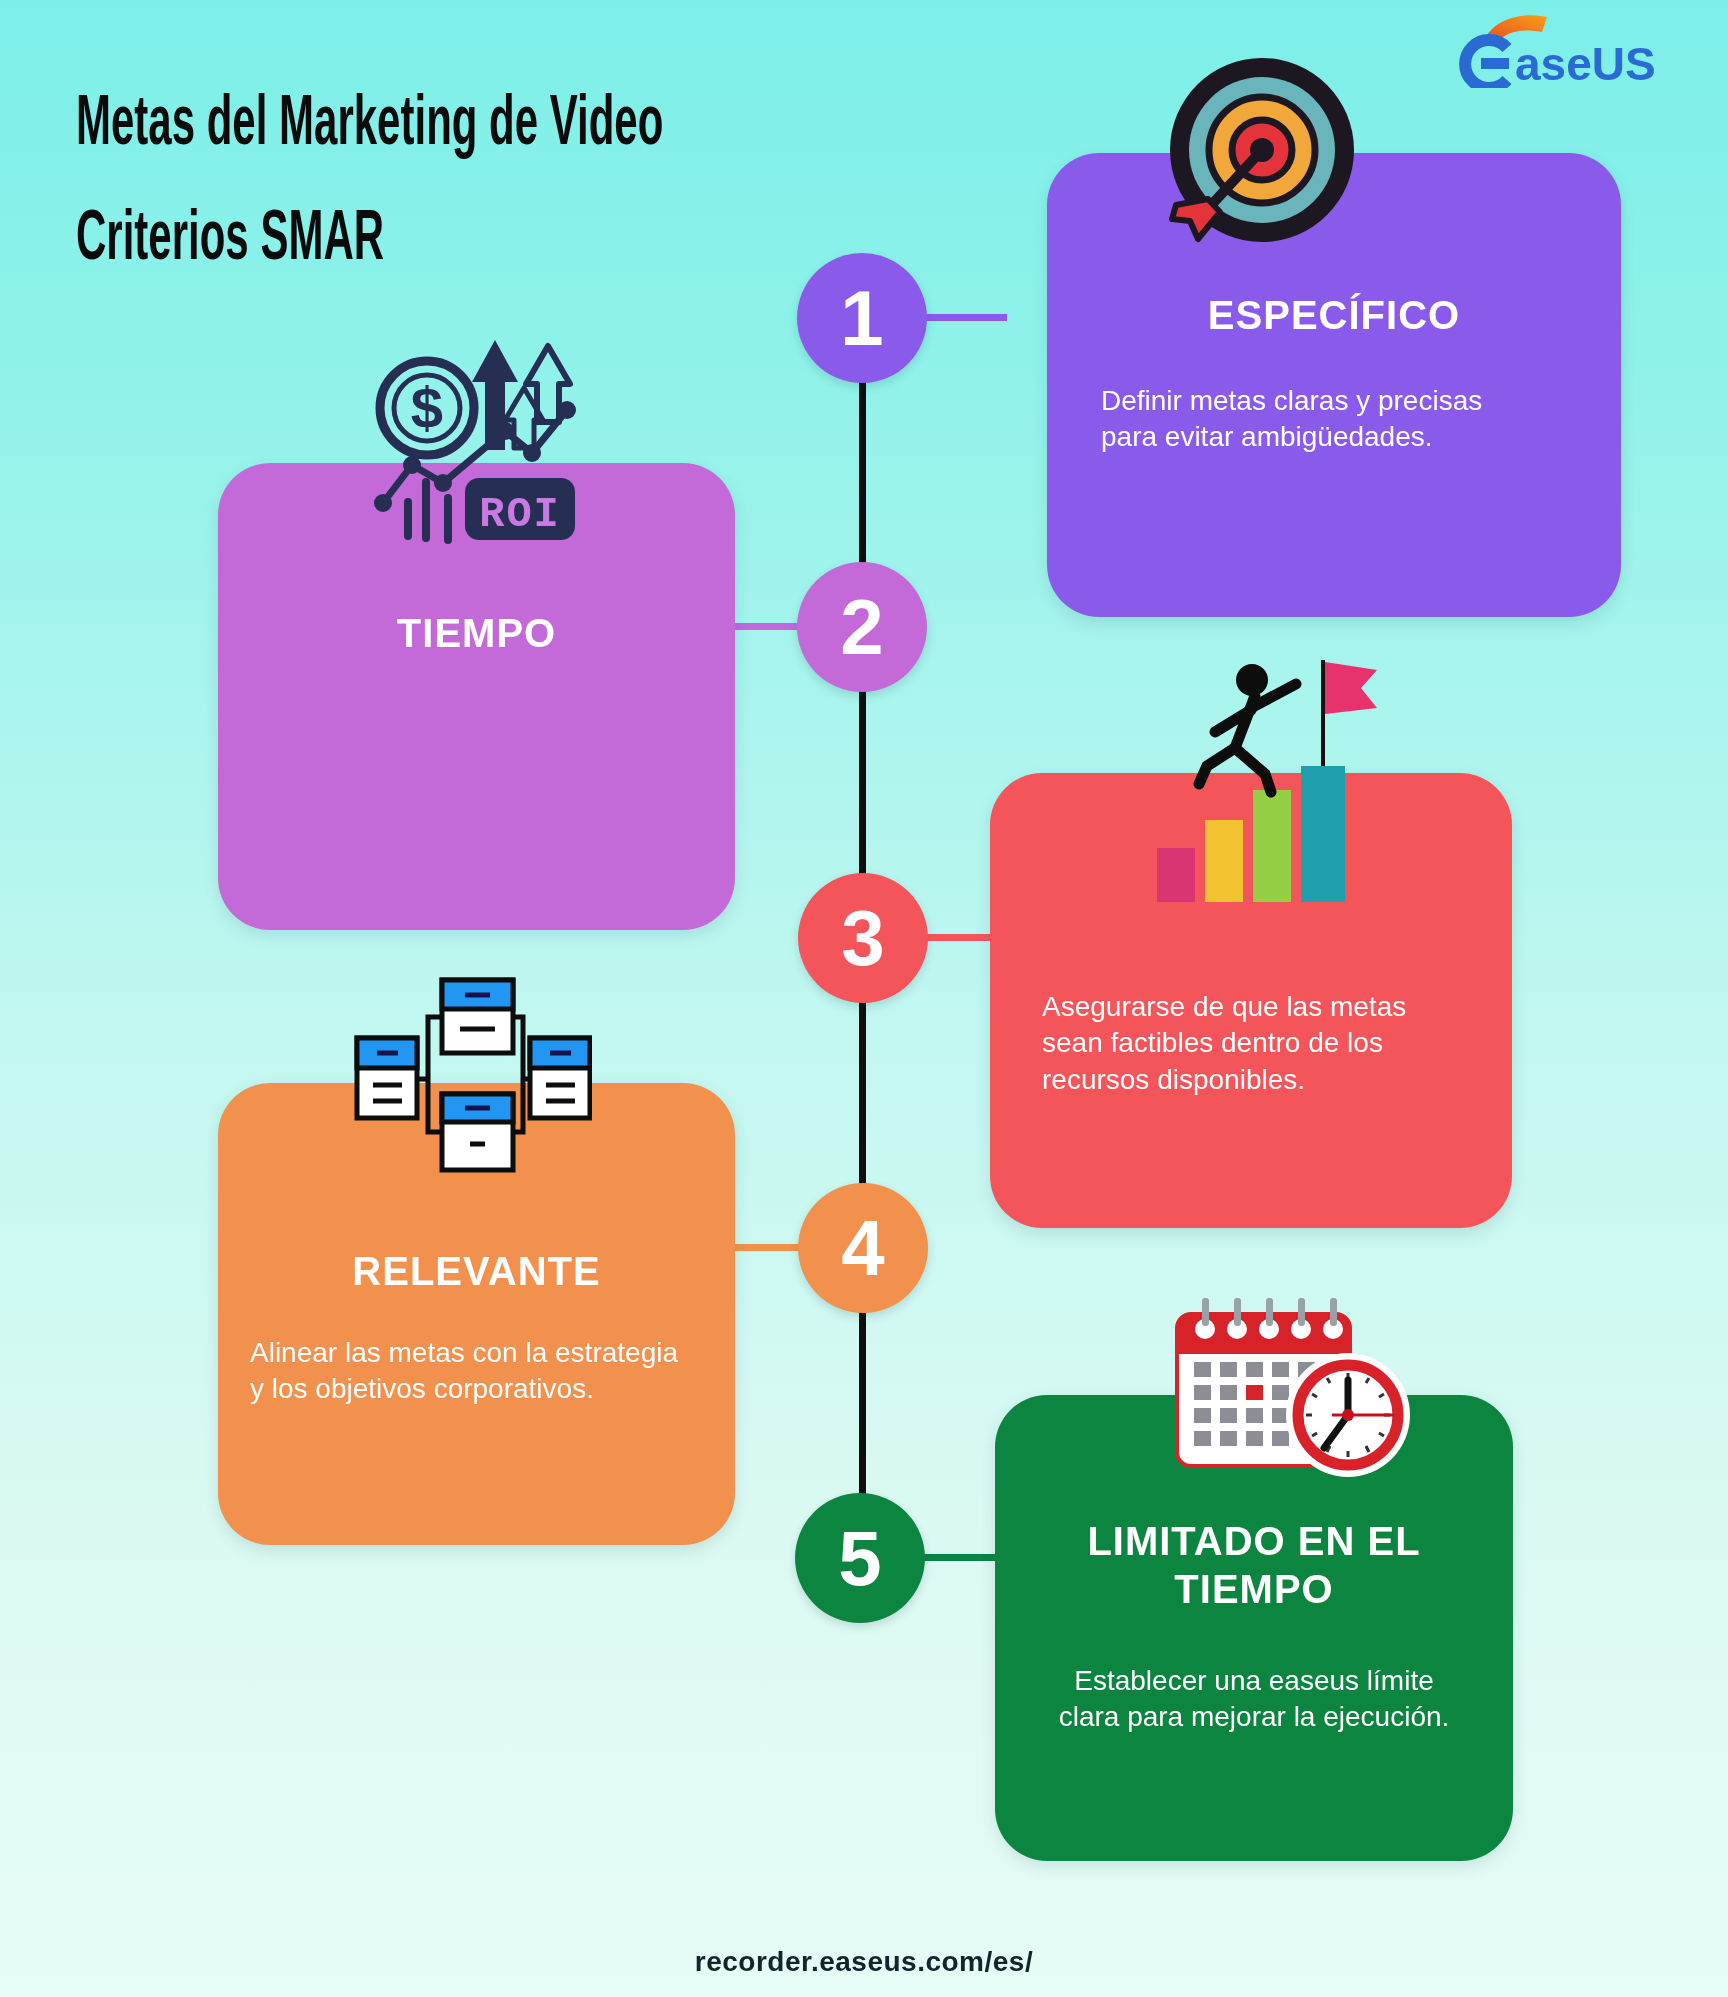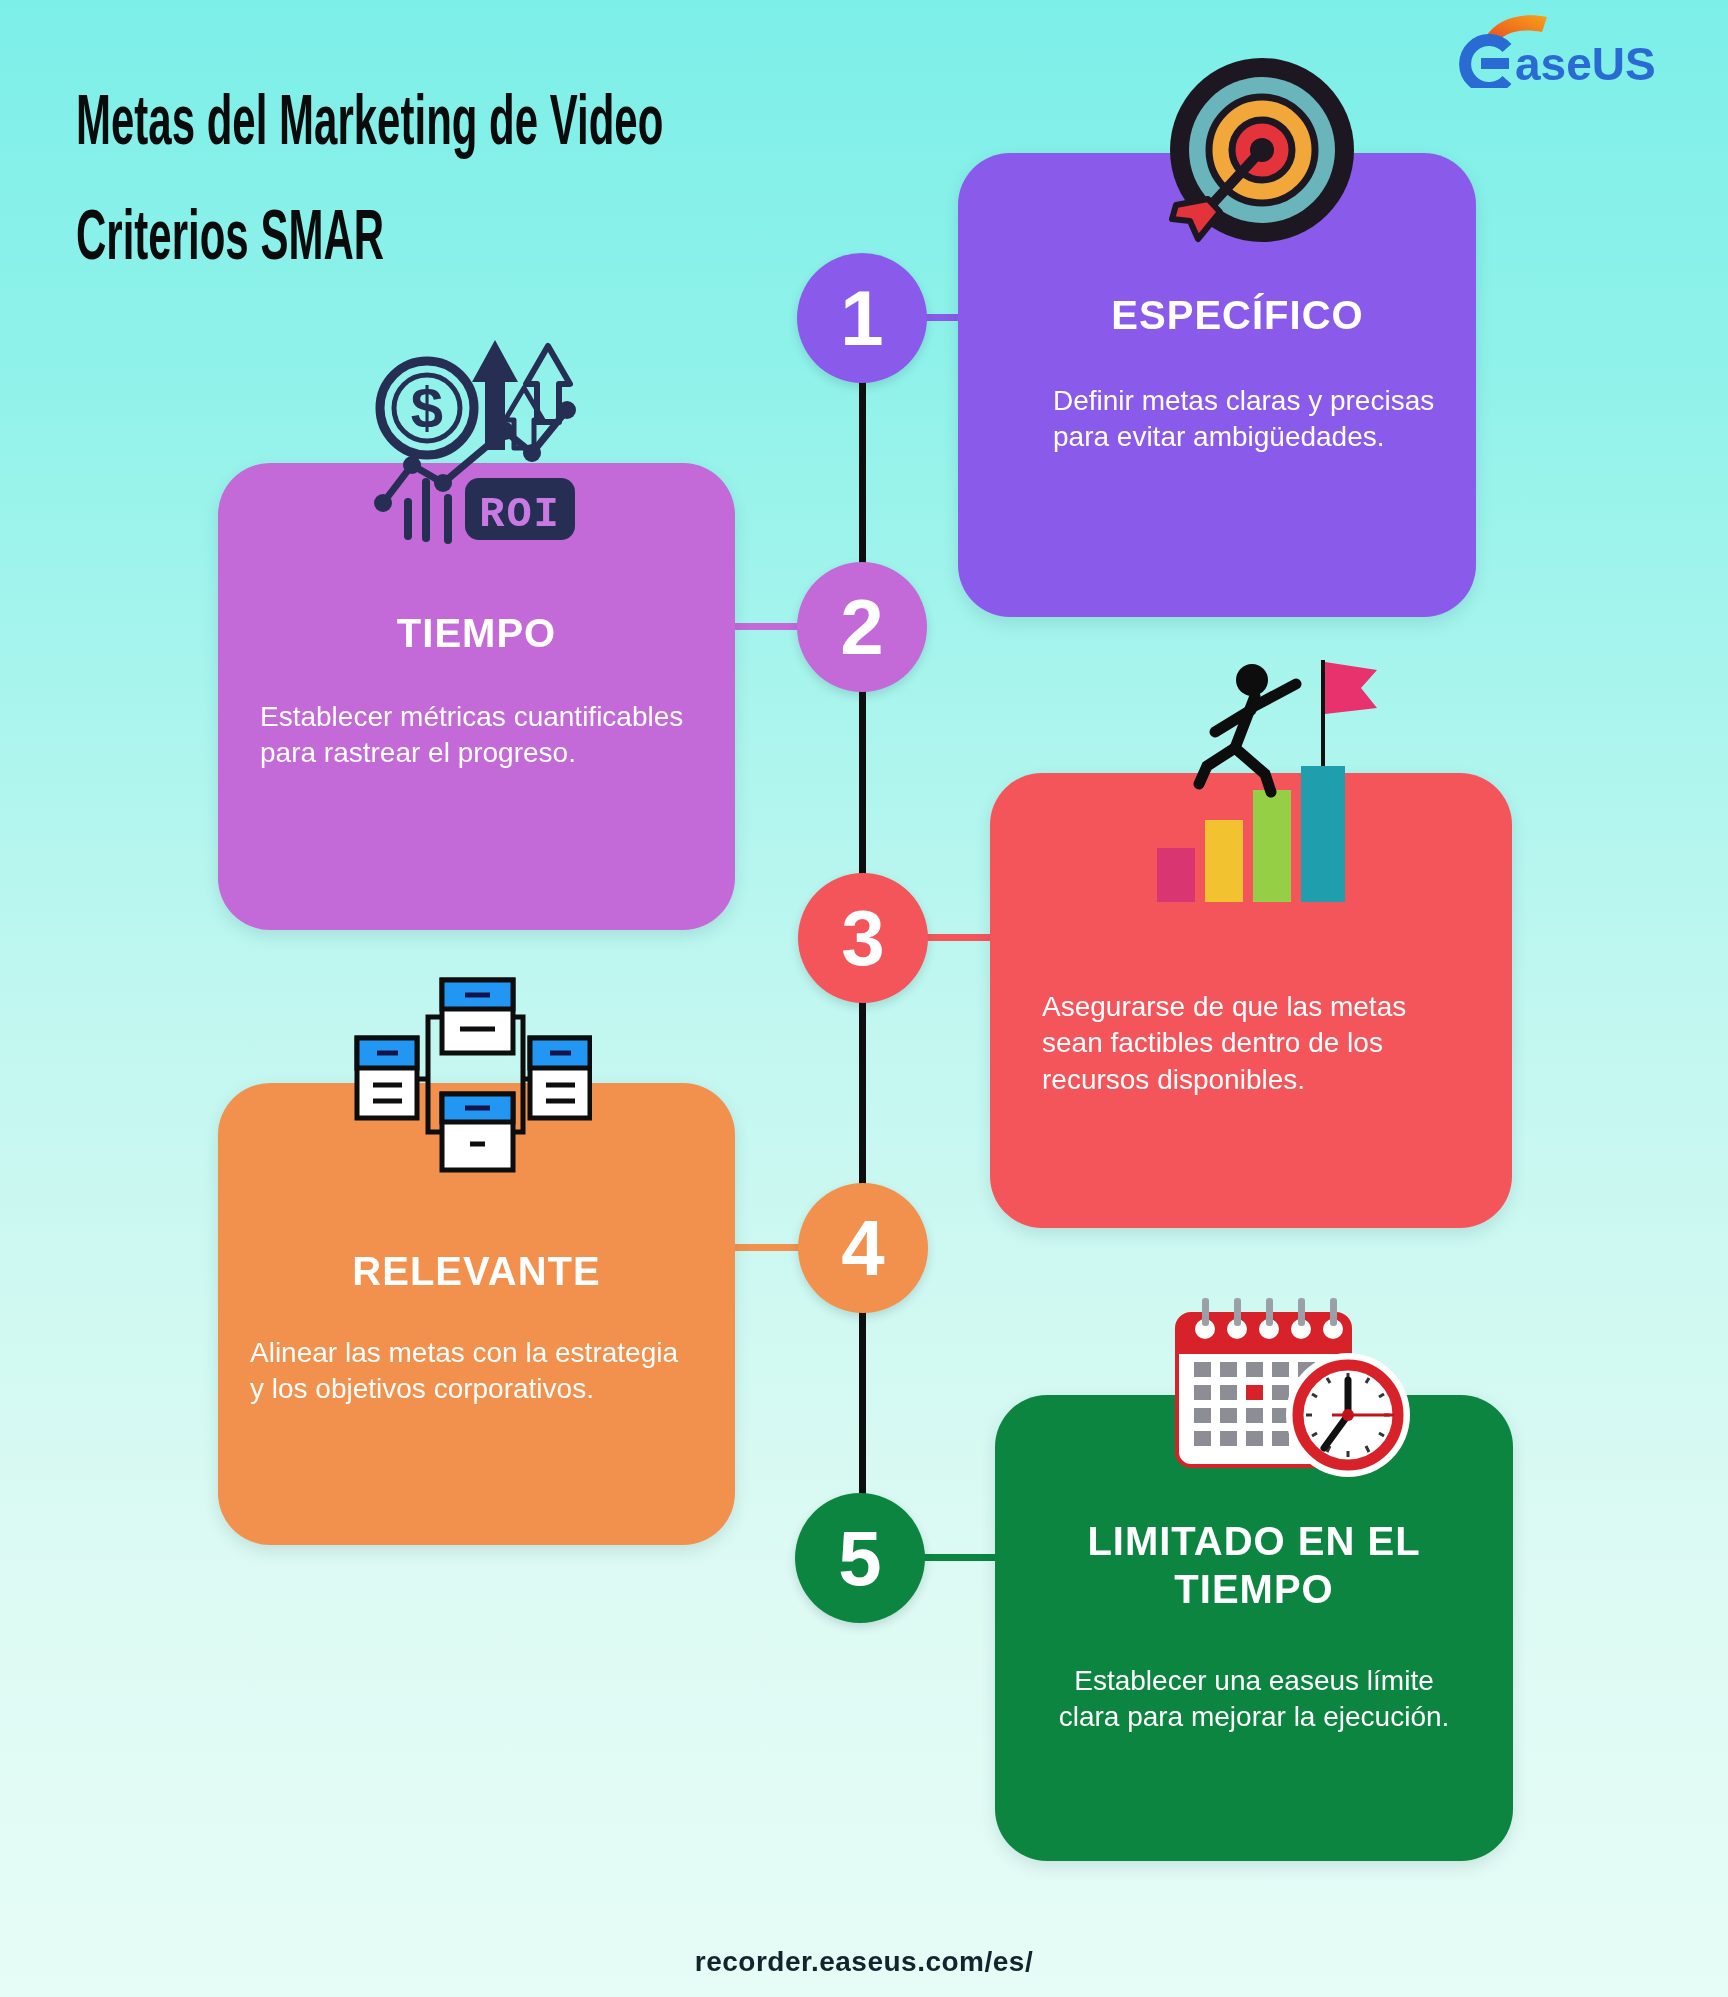--- a/index.html
+++ b/index.html
@@ -19,21 +19,21 @@
   .vline{position:absolute;left:859px;top:318px;width:7px;height:1240px;background:#0e0e0e;z-index:1;}
   .conn{position:absolute;height:7px;z-index:1;}
   .conn1{left:915px;top:314px;width:92px;}
   .conn2{left:726px;top:623px;width:92px;}
   .conn3{left:915px;top:934px;width:87px;}
   .conn4{left:726px;top:1244px;width:92px;}
   .conn5{left:915px;top:1554px;width:92px;}
   .box{position:absolute;border-radius:52px;color:#fff;z-index:2;box-shadow:0 6px 16px rgba(20,60,70,.12);}
   .box h2{margin:0;text-align:center;font-size:40px;font-weight:bold;letter-spacing:1px;line-height:1.2;}
   .box p{margin:16px;font-size:28px;line-height:1.3;white-space:pre-line;text-align:left;}
-  .b1{left:958px;top:153px;width:518px;height:464px;padding-top:138px;padding-left:41px;}
+  .b1{left:1047px;top:153px;width:574px;height:464px;padding-top:138px;}
   .b1 p{margin-top:44px;padding-left:38px;}
   .b2{left:218px;top:463px;width:517px;height:467px;padding-top:146px;}
   .b2 p{margin-top:42px;padding-left:26px;}
   .b3{left:990px;top:773px;width:522px;height:455px;padding-top:172px;}
   .b3 p{margin-top:44px;padding-left:36px;}
   .b4{left:218px;top:1083px;width:517px;height:462px;padding-top:164px;}
   .b4 p{margin-top:40px;padding-left:16px;}
   .b5{left:995px;top:1395px;width:518px;height:466px;padding-top:122px;}
   .b5 h2{max-width:340px;margin:0 auto;}
   .b5 p{margin-top:50px;text-align:center;padding:0 20px;}
@@ -92,22 +92,20 @@
   <div class="conn conn5" style="background: rgb(12, 133, 64);"></div>
 
   <section class="box b1" style="background: rgb(138, 91, 234);">
     <h2>ESPECÍFICO</h2>
     <p>Definir metas claras y precisas
 para evitar ambigüedades.</p>
   </section>
 
   <section class="box b2" style="background: rgb(195, 105, 216);">
     <h2>TIEMPO</h2>
-    <p>Establecer métricas cuantificables
-para rastrear el progreso.</p>
   </section>
 
   <section class="box b3" style="background: rgb(244, 85, 91);">
     <p>Asegurarse de que las metas
 sean factibles dentro de los
 recursos disponibles.</p>
   </section>
 
   <section class="box b4" style="background: rgb(242, 145, 77);">
     <h2>RELEVANTE</h2>

